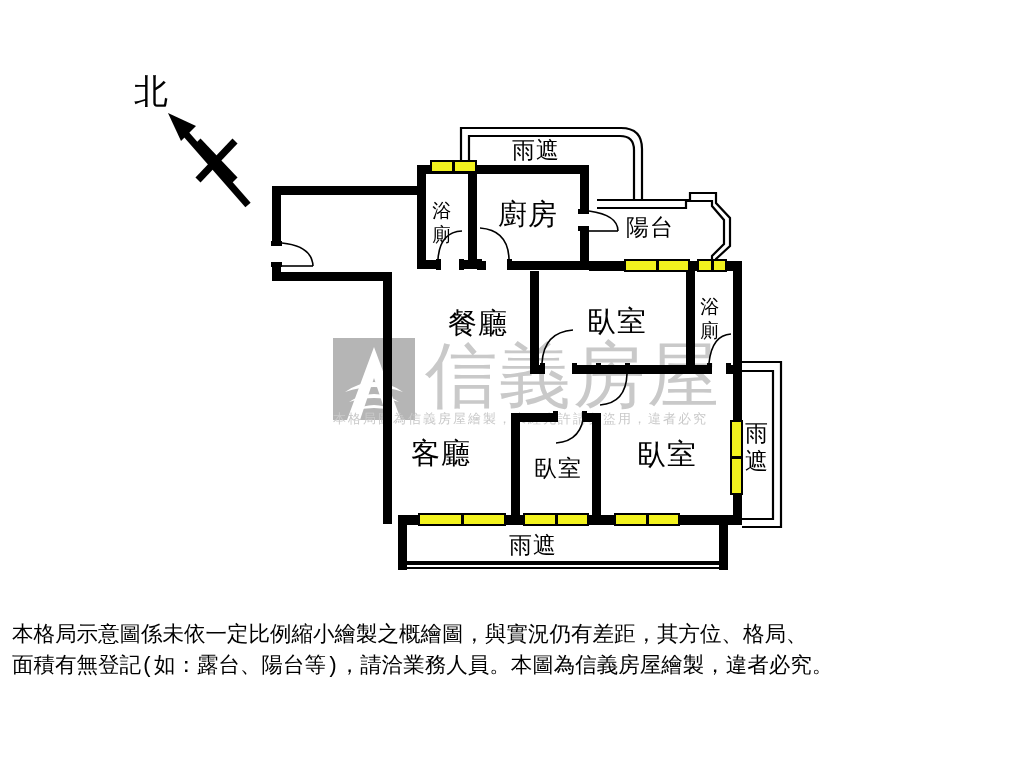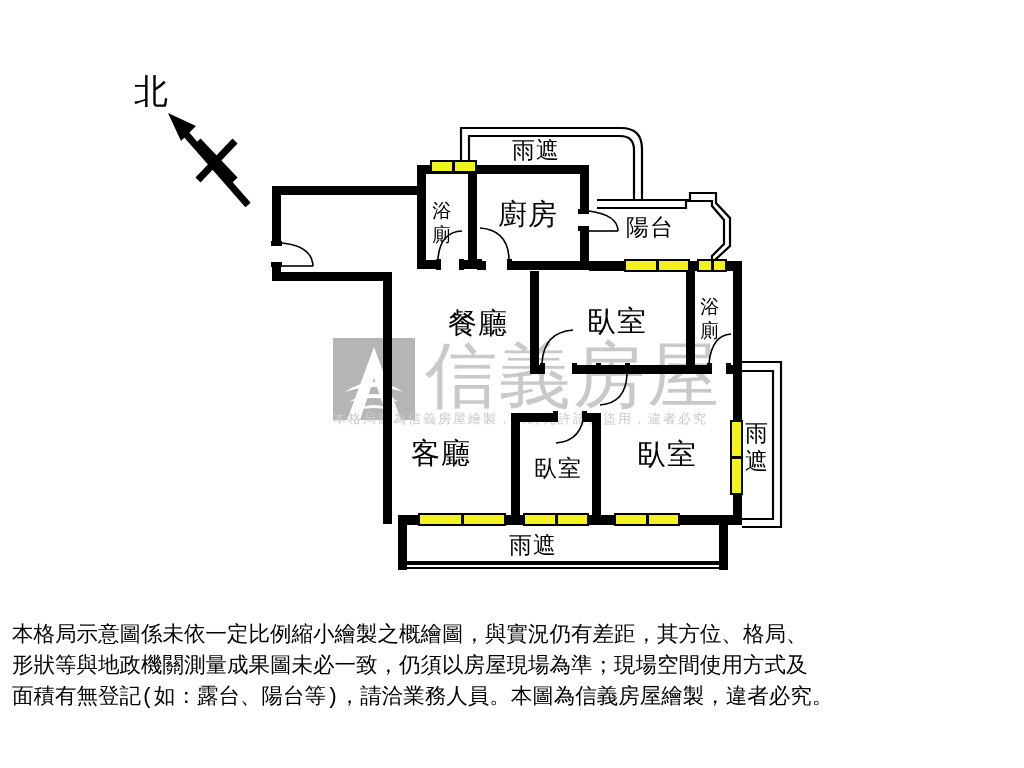--- a/index.html
+++ b/index.html
@@ -282,17 +282,16 @@
     <g>
       <text class="room-label lbl-md" x="536" y="152">雨遮</text>
       <text class="room-label lbl-md" x="757" y="435"><tspan x="757" y="435">雨</tspan><tspan x="757" y="463">遮</tspan></text>
       <text class="room-label lbl-md" x="533" y="547">雨遮</text>
     </g>
 
   </svg>
 
   <div id="disclaimer">
     <div>本格局示意圖係未依一定比例縮小繪製之概繪圖，與實況仍有差距，其方位、格局、</div>
-    <div>形狀等與地政機關測量成果圖未必一致，仍須以房屋現場為準；現場空間使用方式及</div>
     <div>面積有無登記(如：露台、陽台等)，請洽業務人員。本圖為信義房屋繪製，違者必究。</div>
   </div>
 
 </div>
 
 </body></html>

